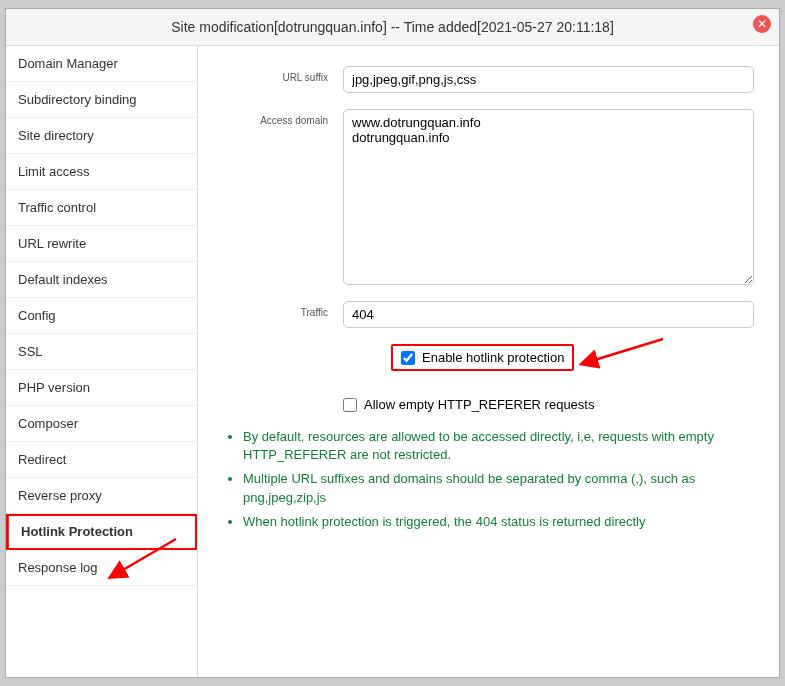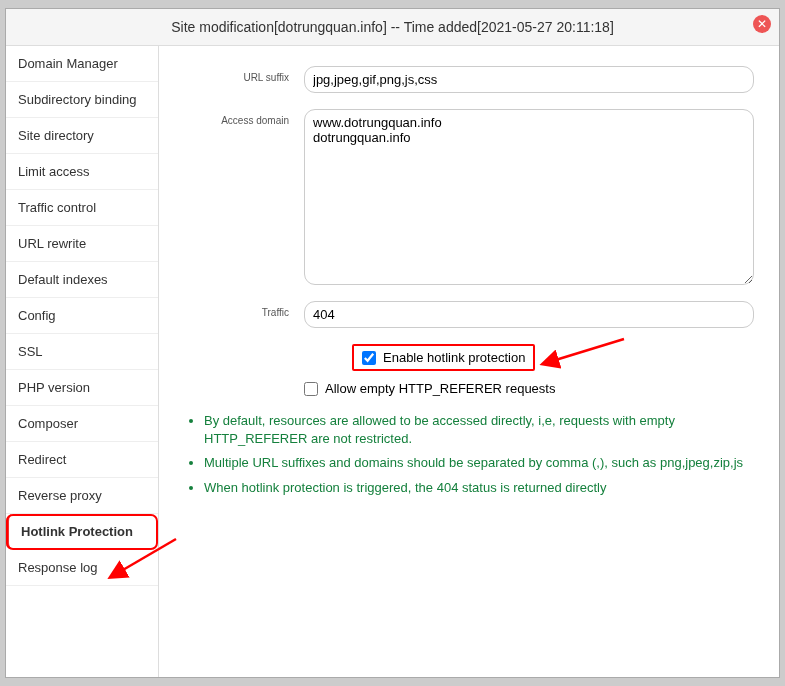--- a/index.html
+++ b/index.html
@@ -48,39 +48,38 @@
       position: absolute;
       top: 6px;
       right: 8px;
     }
     .modal-body {
       display: flex;
       flex: 1;
       overflow: hidden;
     }
     .sidebar {
-      width: 153px;
+      width: 192px;
       border-right: 1px solid #ddd;
       overflow-y: auto;
       flex-shrink: 0;
     }
     .sidebar-item {
       padding: 10px 12px;
       cursor: pointer;
       color: #333;
       border-bottom: 1px solid #eee;
       font-size: 13px;
     }
     .sidebar-item.active {
       background: #fff;
       border-left: 3px solid #e33;
       font-weight: bold;
       outline: 2px solid red;
       outline-offset: -2px;
-      border-radius: 7px;
     }
     .content {
       flex: 1;
       padding: 20px 25px;
       overflow-y: auto;
     }
     .form-row {
       display: flex;
       align-items: flex-start;
       margin-bottom: 16px;
@@ -91,21 +90,21 @@
       padding-right: 15px;
       padding-top: 6px;
       color: #555;
       flex-shrink: 0;
       font-size: 10px;
     }
     .form-control {
       flex: 1;
       padding: 5px 8px;
       border: 1px solid #ccc;
-      border-radius: 11px;
+      border-radius: 5px;
       font-size: 13px;
       font-family: Arial, sans-serif;
     }
     textarea.form-control {
       height: 176px;
       resize: vertical;
     }
     .checkbox-row {
       display: flex;
       align-items: center;
@@ -183,21 +182,21 @@
         <textarea class="form-control" style="">www.dotrungquan.info
 dotrungquan.info</textarea>
       </div>
 
       <div class="form-row">
         <label class="form-label">Traffic</label>
         <input type="text" class="form-control" value="404" style="">
       </div>
 
       <div class="checkboxes-area">
-        <div class="checkbox-row" style="position:relative; margin-bottom:10px;padding-left:48px;">
+        <div class="checkbox-row" style="position:relative; margin-bottom:26px;padding-left:48px;">
           <div class="enable-hotlink-wrapper">
             <input type="checkbox" id="enable-hotlink" checked="" style="">
             <label for="enable-hotlink">Enable hotlink protection</label>
           </div>
 
           <svg style="position:absolute; left:230px; top:-10px;" width="100" height="50" viewBox="0 0 100 50">
             <defs>
               <marker id="arrowhead" markerWidth="8" markerHeight="8" refX="4" refY="4" orient="auto">
                 <path d="M0,0 L8,4 L0,8 Z" fill="red"></path>
               </marker>

